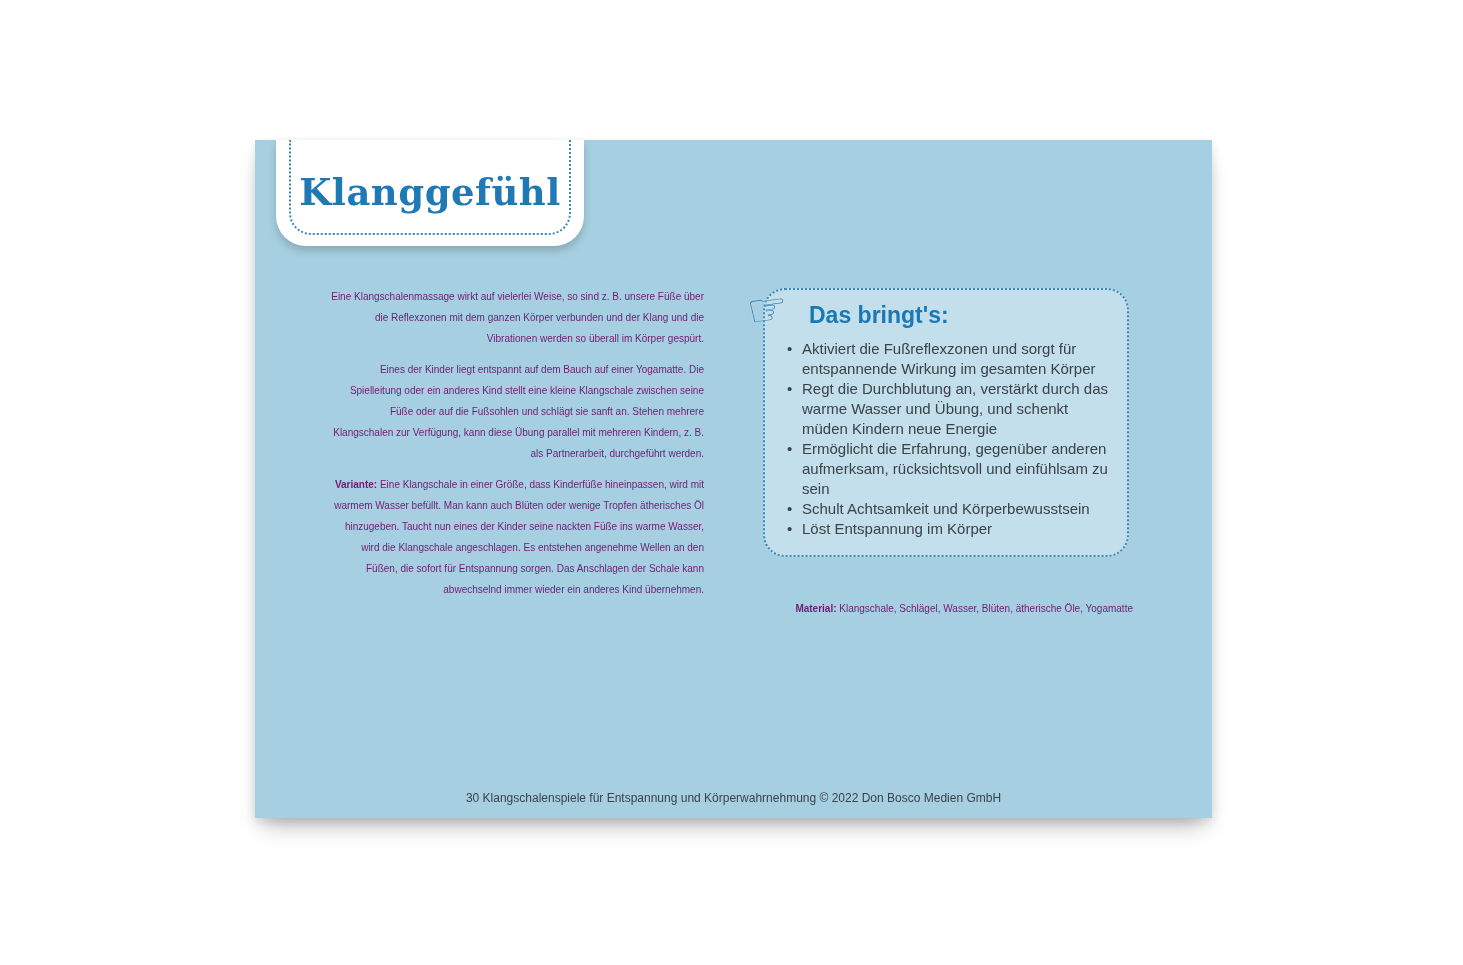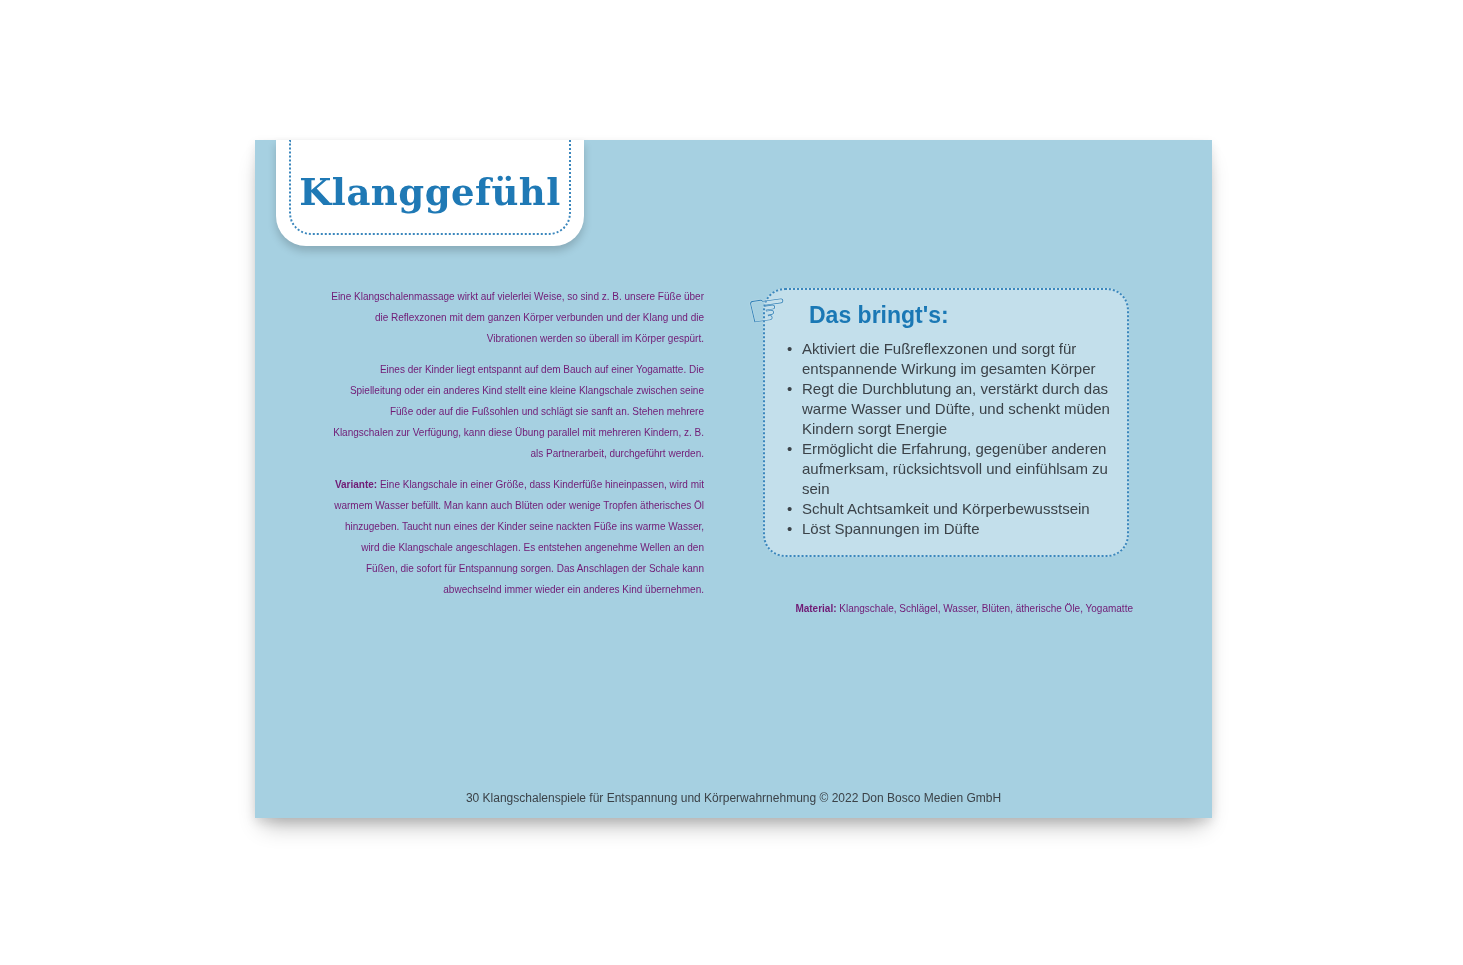--- a/index.html
+++ b/index.html
@@ -155,24 +155,24 @@
         <p><span class="bold-label">Variante:</span><span> Eine Klangschale in einer Größe, dass Kinderfüße hineinpassen, wird mit warmem Wasser befüllt. Man kann auch Blüten oder wenige Tropfen ätherisches Öl hinzugeben. Taucht nun eines der Kinder seine nackten Füße ins warme Wasser, wird die Klangschale angeschlagen. Es entstehen angenehme Wellen an den Füßen, die sofort für Entspannung sorgen. Das Anschlagen der Schale kann abwechselnd immer wieder ein anderes Kind übernehmen.</span></p>
       </div>
     </div>
 
     <div class="right-col">
       <div class="benefits-box">
         <span class="hand-icon">☞</span>
         <div class="benefits-heading">Das bringt's:</div>
         <ul class="benefits-list">
           <li>Aktiviert die Fußreflexzonen und sorgt für entspannende Wirkung im gesamten Körper</li>
-          <li>Regt die Durchblutung an, verstärkt durch das warme Wasser und Düfte, und schenkt müden Kindern sorgt Energie</li>
+          <li>Regt die Durchblutung an, verstärkt durch das warme Wasser und Übung, und schenkt müden Kindern neue Energie</li>
           <li>Ermöglicht die Erfahrung, gegenüber anderen aufmerksam, rücksichtsvoll und einfühlsam zu sein</li>
           <li>Schult Achtsamkeit und Körperbewusstsein</li>
-          <li>Löst Spannungen im Düfte</li>
+          <li>Löst Entspannung im Körper</li>
         </ul>
       </div>
       <p class="body-text material"><span class="bold-label">Material:</span><span> Klangschale, Schlägel, Wasser, Blüten, ätherische Öle, Yogamatte</span></p>
     </div>
 
     <div class="footer">30 Klangschalenspiele für Entspannung und Körperwahrnehmung © 2022 Don Bosco Medien GmbH</div>
 
   </div>
 </div>
 

